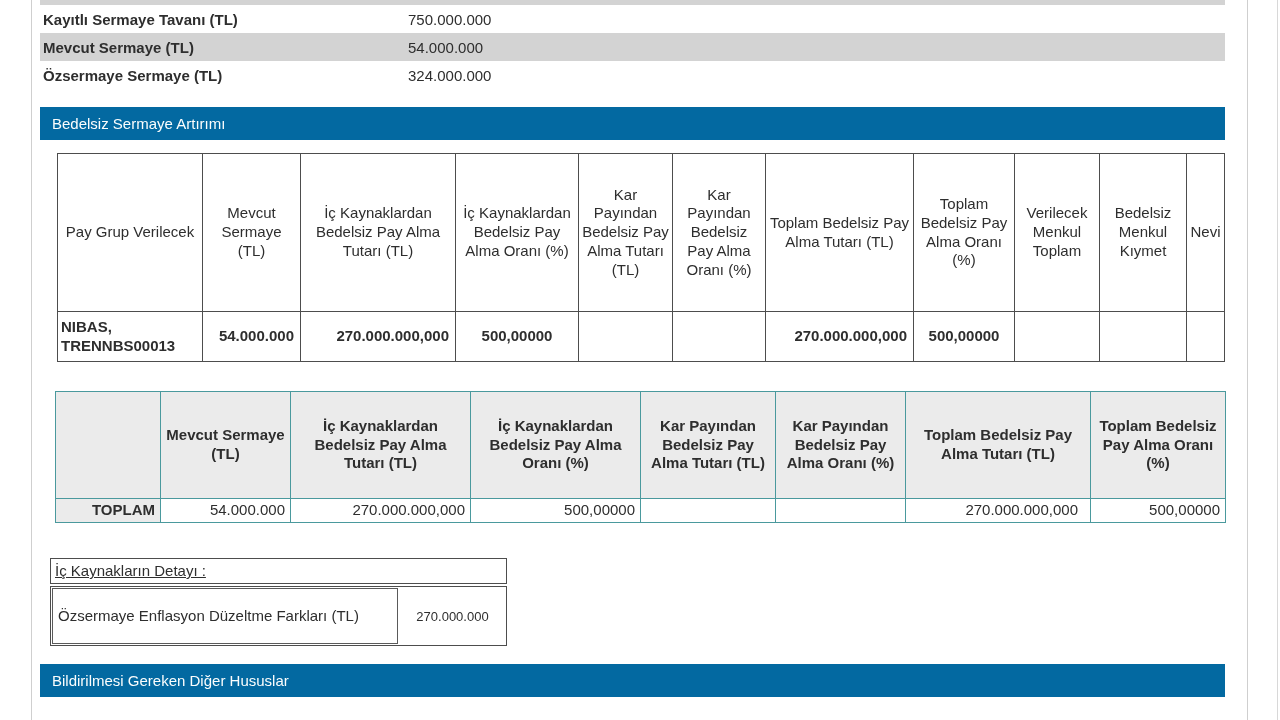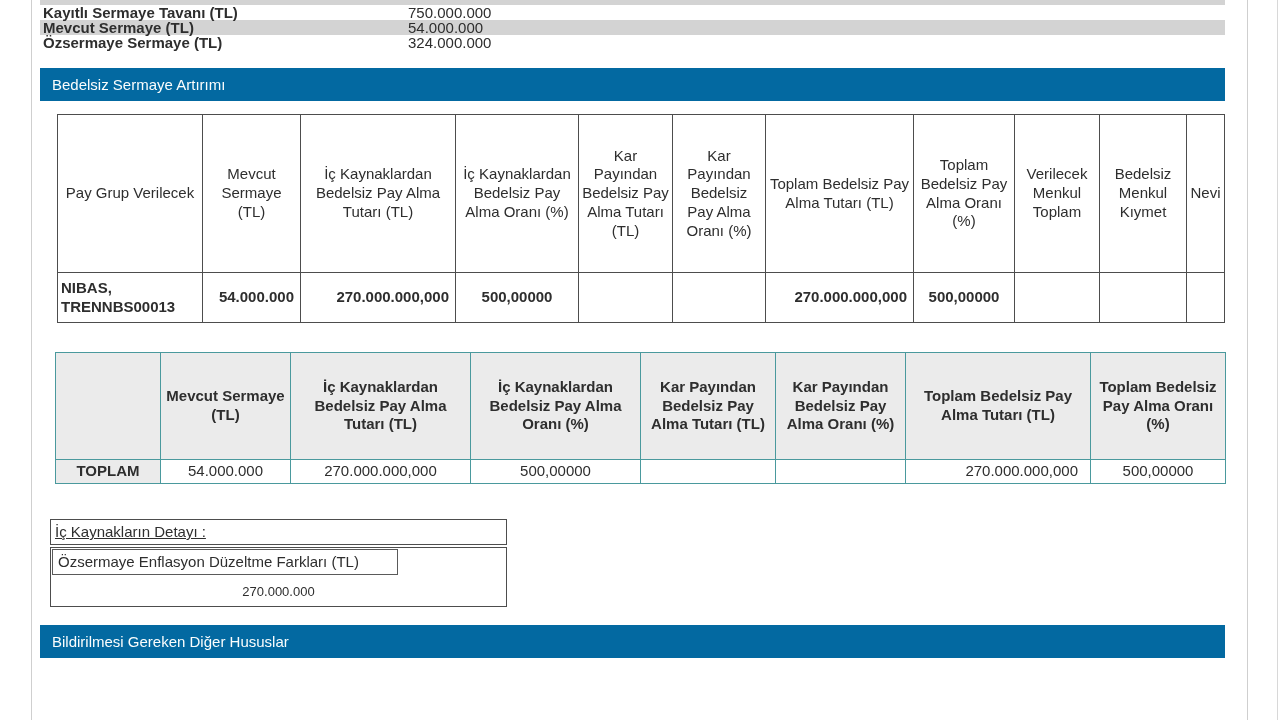--- a/index.html
+++ b/index.html
@@ -10,21 +10,21 @@
   }
   .side-line{position:absolute;top:0;bottom:0;width:1px;background:#cfcfcf;}
   .side-line.l{left:31px;}
   .side-line.r{left:1247px;}
   .side-line.rr{left:1277px;background:#d8d8d8;}
 
   .content{position:absolute;left:40px;top:0;width:1185px;}
 
   .top-strip{height:5px;background:#d3d3d3;}
 
-  .info-row{display:flex;align-items:center;height:15px;font-size:15px;}
+  .info-row{display:flex;align-items:center;height:28px;font-size:15px;}
   .info-row.striped{background:#d3d3d3;}
   .info-label{width:368px;font-weight:bold;padding-left:3px;box-sizing:border-box;}
   .info-value{flex:1;}
 
   .teal-bar{
     margin-top:18px;height:33px;background:#0369a1;color:#fbfdfd;
     font-size:15px;line-height:33px;padding-left:12px;box-sizing:border-box;
   }
 
   table{border-collapse:collapse;table-layout:fixed;font-size:15px;}
@@ -35,33 +35,33 @@
   .t1 th,.t1 td{border:1px solid #4d4d4d;vertical-align:middle;padding:2px 3px;line-height:1.25;}
   .t1 th{font-weight:normal;text-align:center;height:158px;}
   .t1 td{height:50px;text-align:center;font-weight:bold;}
   .t1 td.cell-left{text-align:left;}
   .t1 td.cell-right{text-align:right;padding-right:6px;}
 
   
   .t2{margin:29px 0 0 15px;width:1170px;}
   .t2 th,.t2 td{border:1px solid #4a999d;vertical-align:middle;padding:2px 5px;line-height:1.25;}
   .t2 th{background:#ebebeb;font-weight:bold;text-align:center;height:107px;}
-  .t2 td{height:24px;text-align:center;}
+  .t2 td{height:24px;text-align:right;}
   .t2 td.cell-total{background:#ebebeb;font-weight:bold;}
   .t2 td.cell-right{text-align:right;padding-right:12px;}
 
   
   .detay{margin:35px 0 0 10px;width:457px;}
   .detay-title{
     box-sizing:border-box;width:457px;height:26px;border:1px solid #4d4d4d;
     font-size:15px;line-height:24px;padding-left:4px;text-decoration:underline;
   }
   .detay-row{
     box-sizing:border-box;width:457px;height:60px;border:1px solid #4d4d4d;
-    margin-top:2px;display:flex;flex-direction:column;
+    margin-top:2px;display:flex;
   }
   .detay-inner-label{
     box-sizing:border-box;width:346px;margin:1px;border:1px solid #5a5a5a;
     padding:2px 5px;font-size:15px;display:flex;align-items:center;line-height:1.35;
   }
   .detay-value{
     flex:1;display:flex;align-items:center;justify-content:center;
     font-size:13px;padding:0 2px;
   }
 </style>

